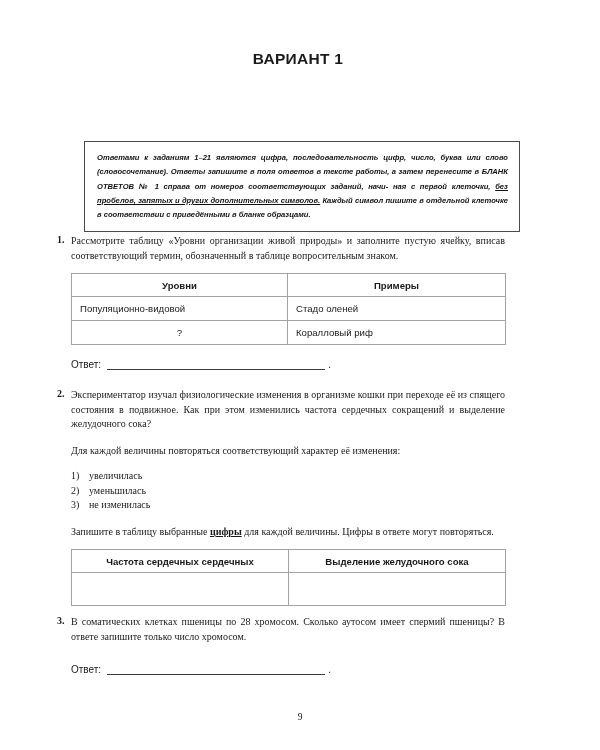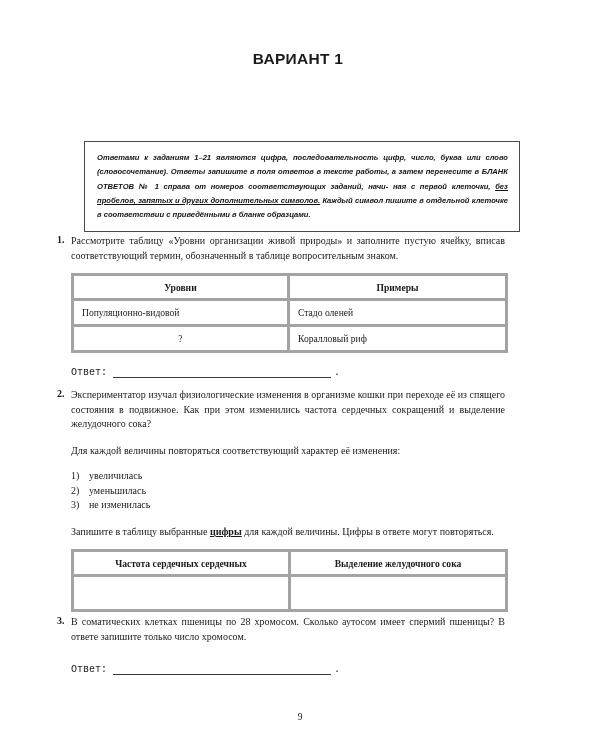--- a/index.html
+++ b/index.html
@@ -111,22 +111,22 @@
 
   
   .data-table {
     border-collapse: collapse;
     width: 434px;
     margin-top: 10px;
     table-layout: fixed;
   }
   .data-table th,
   .data-table td {
-    border: 3px solid #a3a3a3;
-    font-family: Liberation Serif, serif;
+    border: 1px solid #a3a3a3;
+    font-family: Liberation Sans, sans-serif;
     font-size: 9.6px;
     padding: 5px 8px;
     vertical-align: middle;
   }
   .data-table th {
     font-weight: bold;
     text-align: center;
     height: 12px;
   }
   .data-table td {
@@ -144,21 +144,21 @@
   .t2 col.c2 { width: 217px; }
   .t2 td.empty {
     height: 22px;
   }
 
   
   .answer-row {
     display: flex;
     align-items: center;
     margin-top: 14px;
-    font-family: Liberation Mono, monospace;
+    font-family: Liberation Sans, sans-serif;
     font-size: 10px;
   }
   .answer-label {
     white-space: nowrap;
   }
   .answer-blank {
     display: inline-block;
     width: 218px;
     border-bottom: 1px solid #3b3b3b;
     height: 10px;

